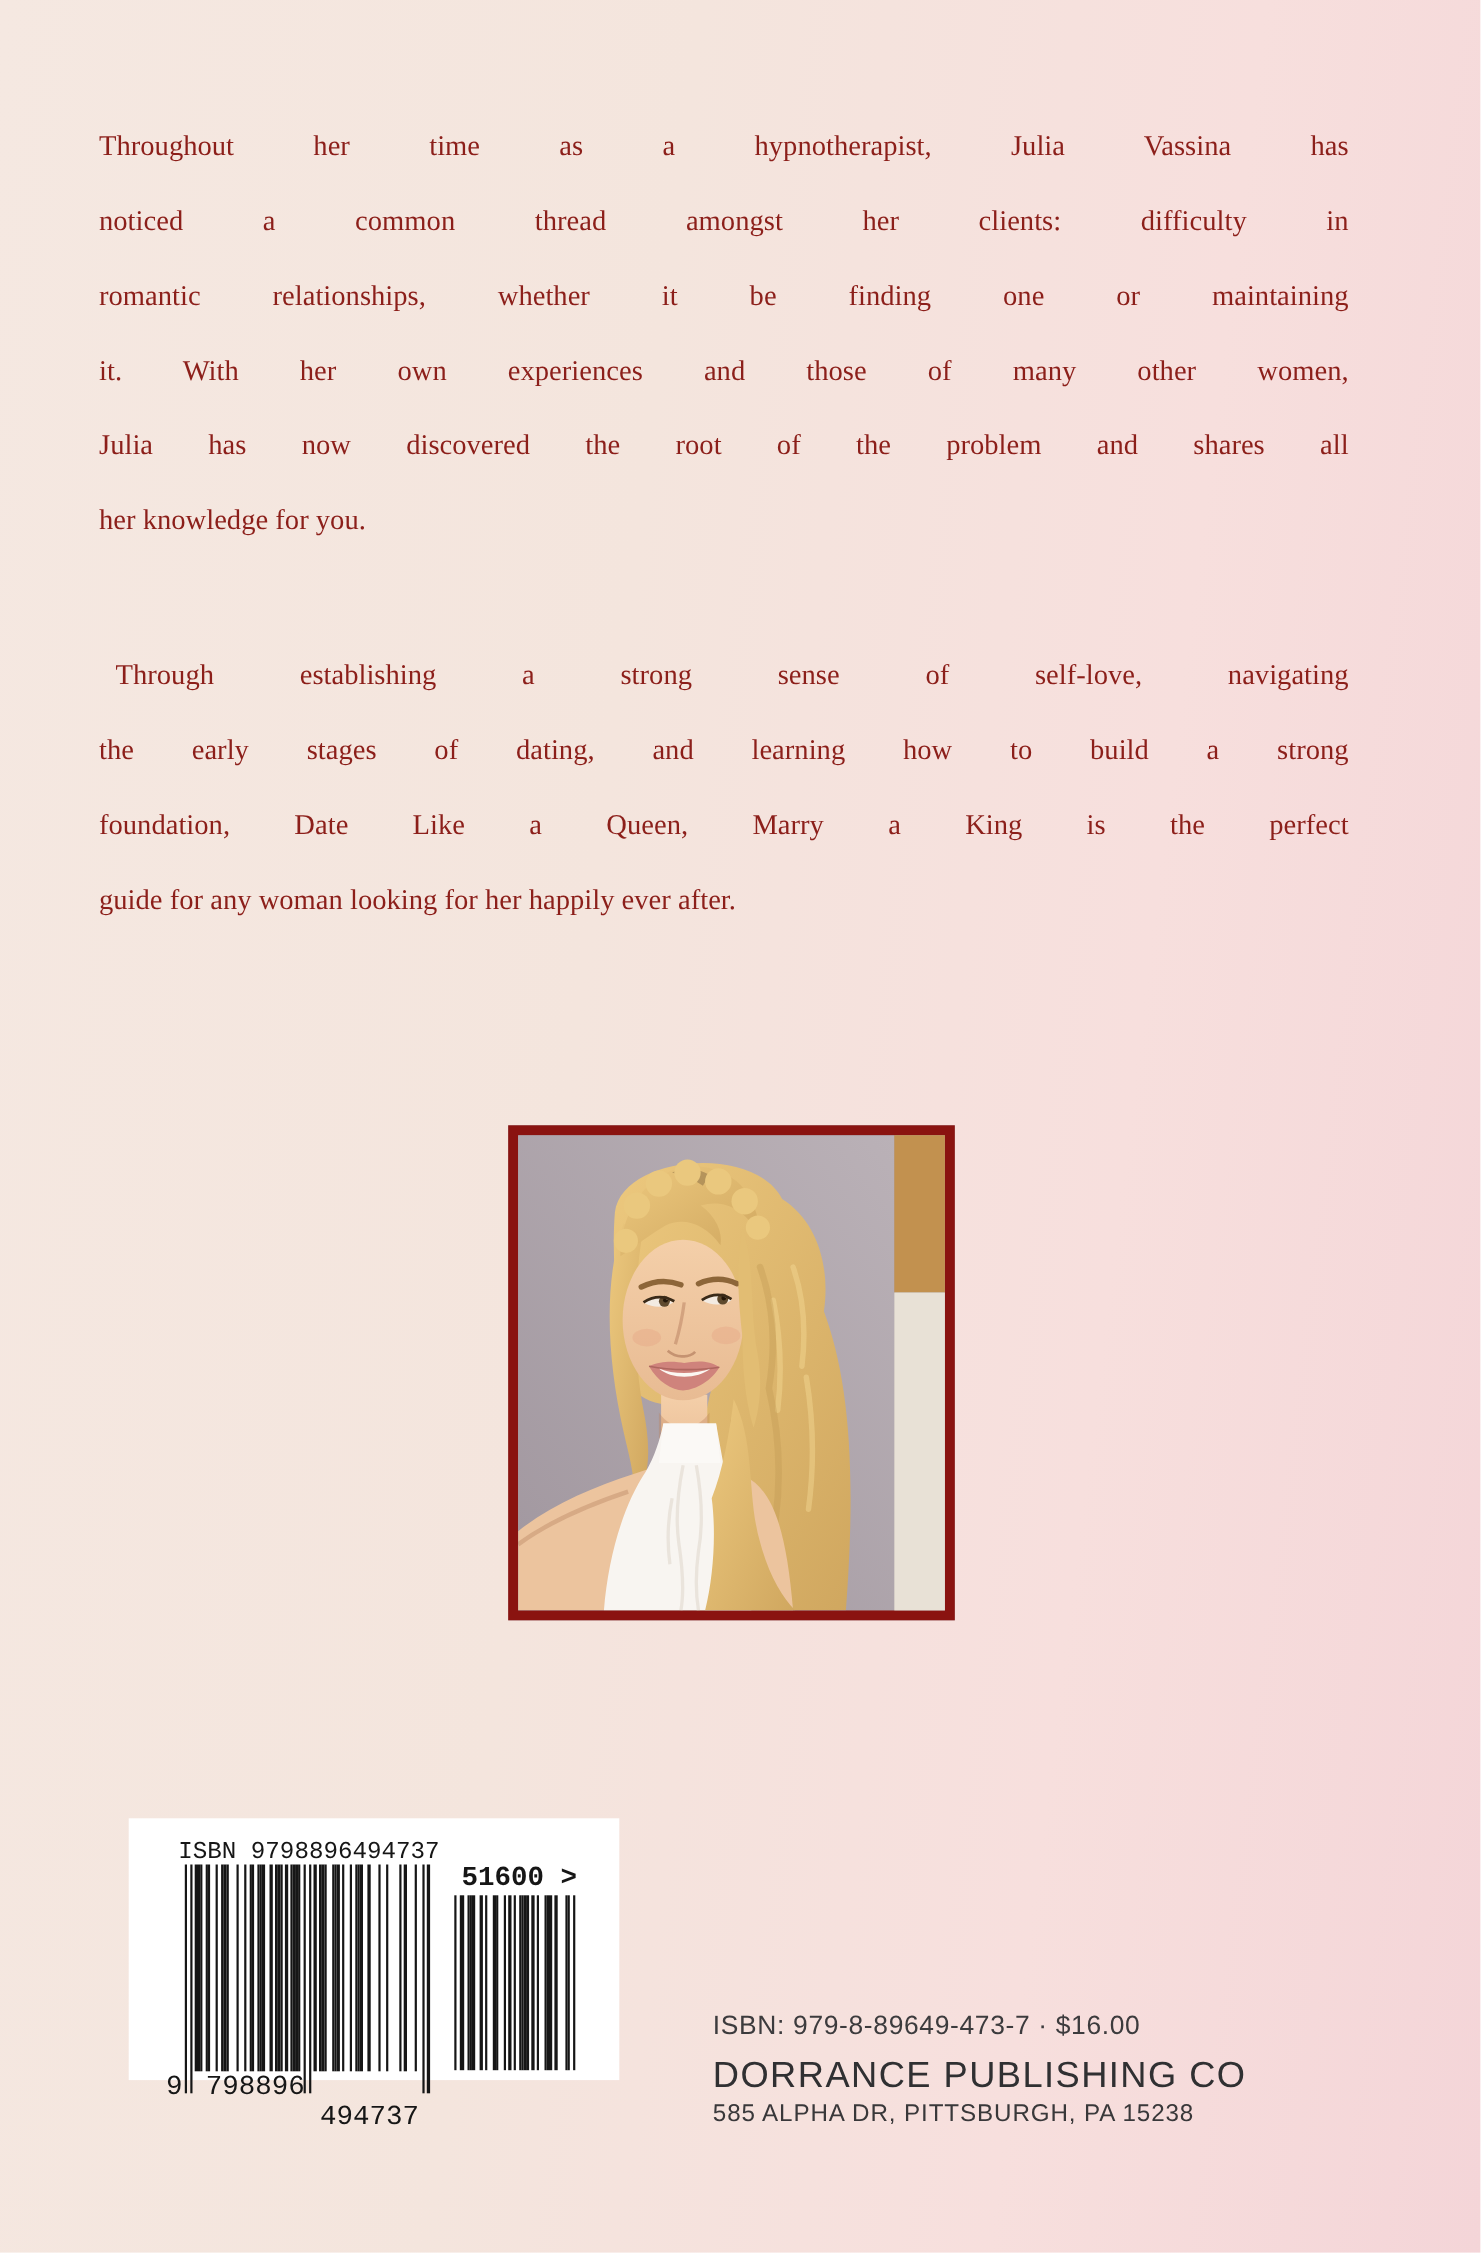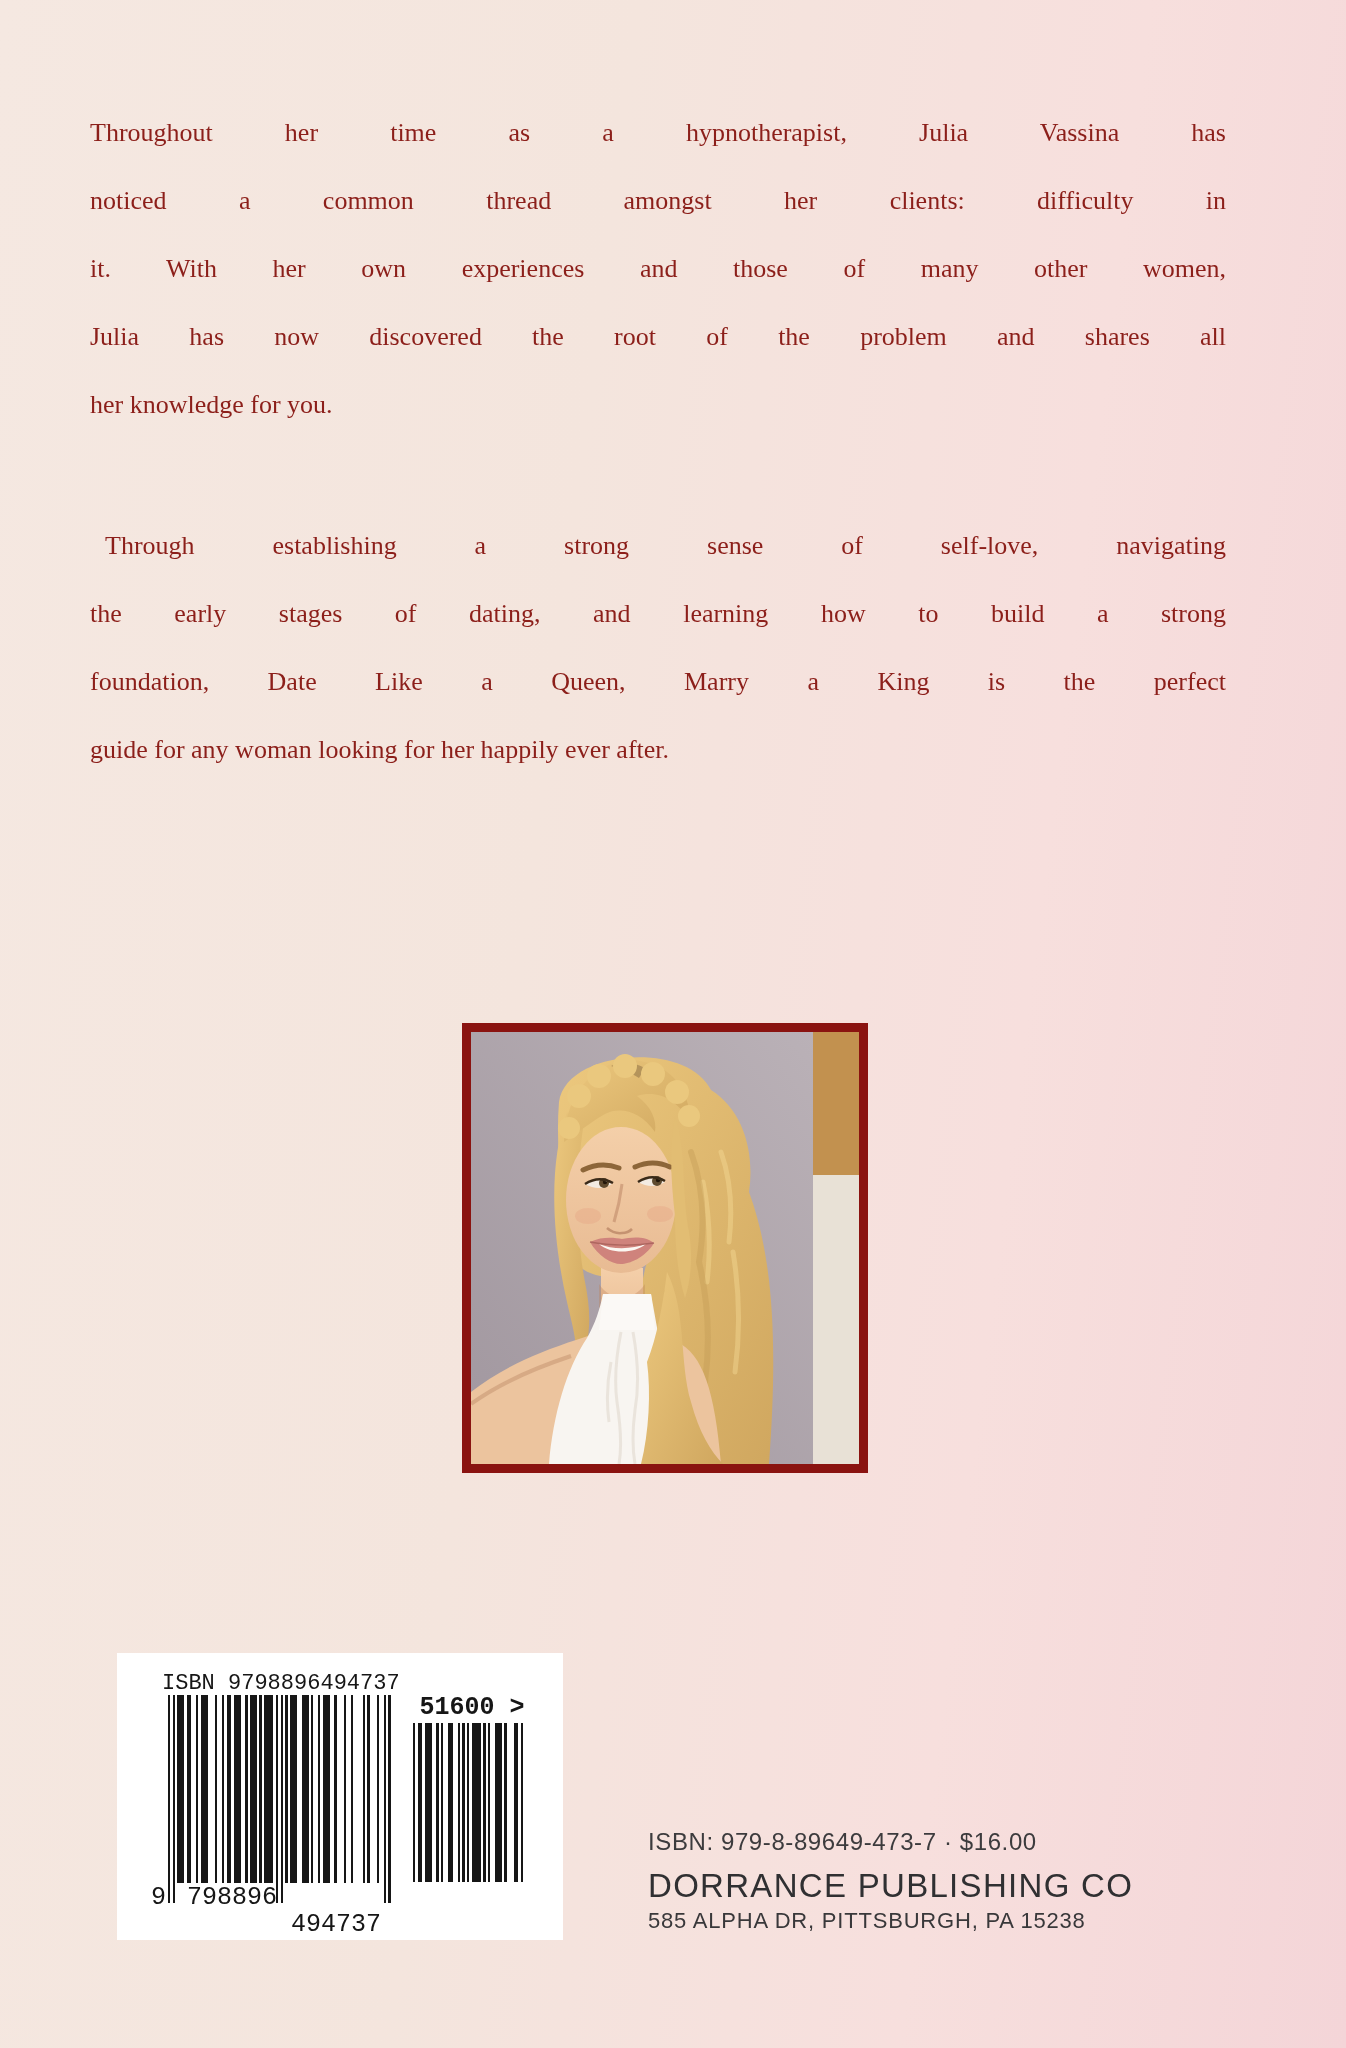--- a/index.html
+++ b/index.html
@@ -36,21 +36,21 @@
   }
   .photo{width:342px;height:432px;position:relative;overflow:hidden;flex:0 0 auto;}
   .photo svg{display:block;}
   .side-strip{flex:1 1 auto;display:flex;flex-direction:column;}
   .strip-gold{height:143px;background:var(--gold);}
   .strip-cream{flex:1;background:var(--cream);}
 
   
   .mono{font-family:"Liberation Mono","DejaVu Sans Mono",monospace;color:var(--ink);}
   .barcode-box{
-    position:absolute;left:117px;top:1653px;width:446px;height:287px;background:#ffffff;
+    position:absolute;left:117px;top:1653px;width:446px;height:238px;background:#ffffff;
   }
   .bc-label{position:absolute;left:45px;top:18px;font-size:22px;letter-spacing:0;}
   .bc-bars{display:flex;align-items:flex-start;}
   .main-bars{position:absolute;left:51px;top:42px;width:222px;height:208px;}
   .addon-bars{position:absolute;left:296px;top:70px;width:110px;height:159px;}
   .mod{flex:1 1 0;height:100%;}
   .mod.on{background:var(--ink);}
   .mod.short{height:90.4%;}
   .bc-addon-label{position:absolute;left:292px;top:40px;width:126px;font-size:25px;text-align:center;font-weight:bold;}
   .bc-digit{position:absolute;top:230px;font-size:25px;}
@@ -66,20 +66,21 @@
 </style>
 </head>
 <body>
 
 <div class="cover">
 
   <section class="blurb">
     <div class="para para1">
         <div class="line">Throughout her time as a hypnotherapist, Julia Vassina has</div>
         <div class="line">noticed a common thread amongst her clients: difficulty in</div>
+        <div class="line">romantic relationships, whether it be finding one or maintaining</div>
         <div class="line">it. With her own experiences and those of many other women,</div>
         <div class="line">Julia has now discovered the root of the problem and shares all</div>
         <div class="line">her knowledge for you.</div>
       </div>
     <div class="para para2">
         <div class="line">Through establishing a strong sense of self-love, navigating</div>
         <div class="line">the early stages of dating, and learning how to build a strong</div>
         <div class="line">foundation, Date Like a Queen, Marry a King is the perfect</div>
         <div class="line">guide for any woman looking for her happily ever after.</div>
       </div>

